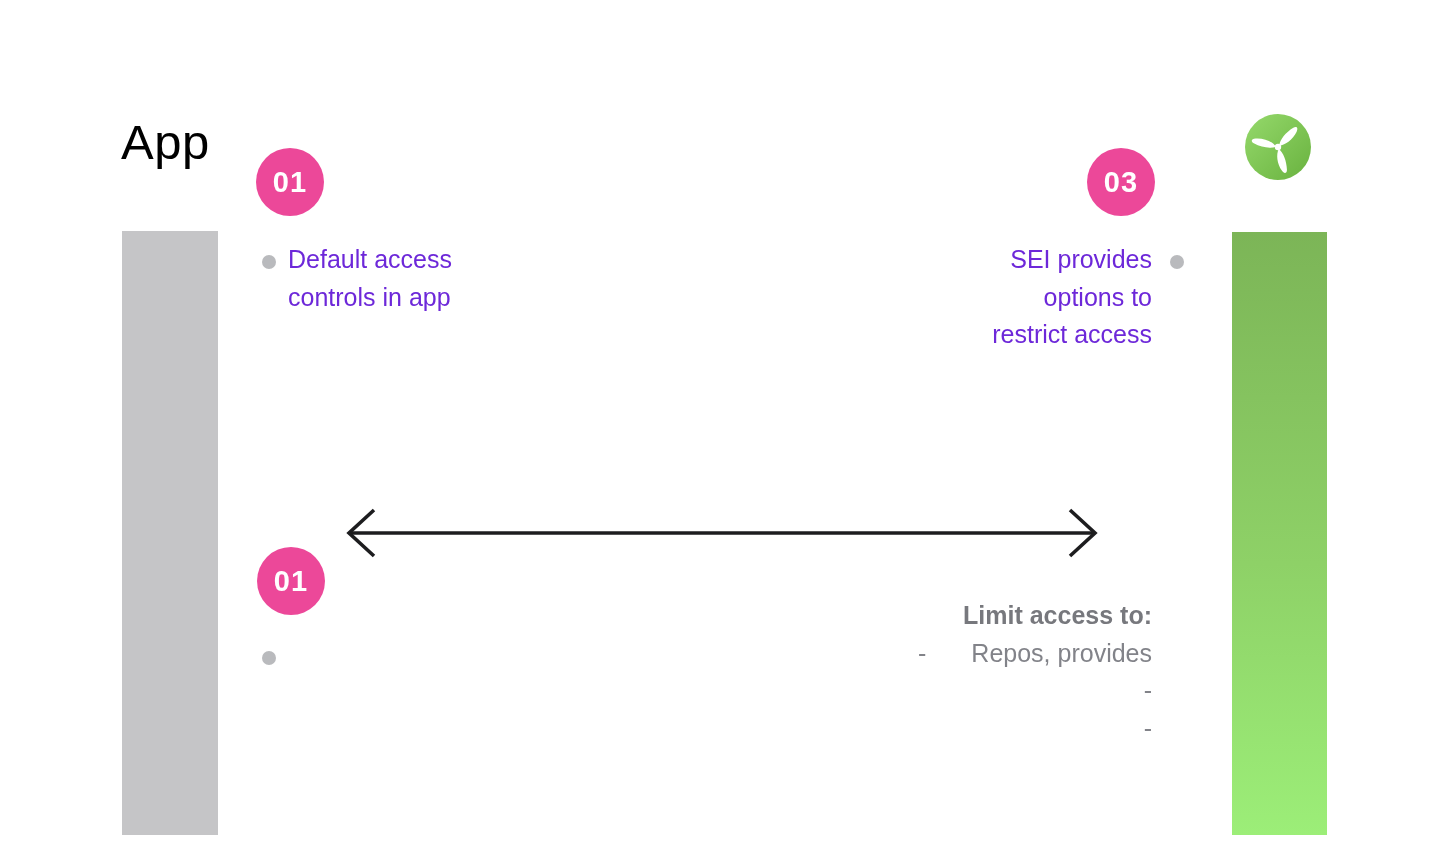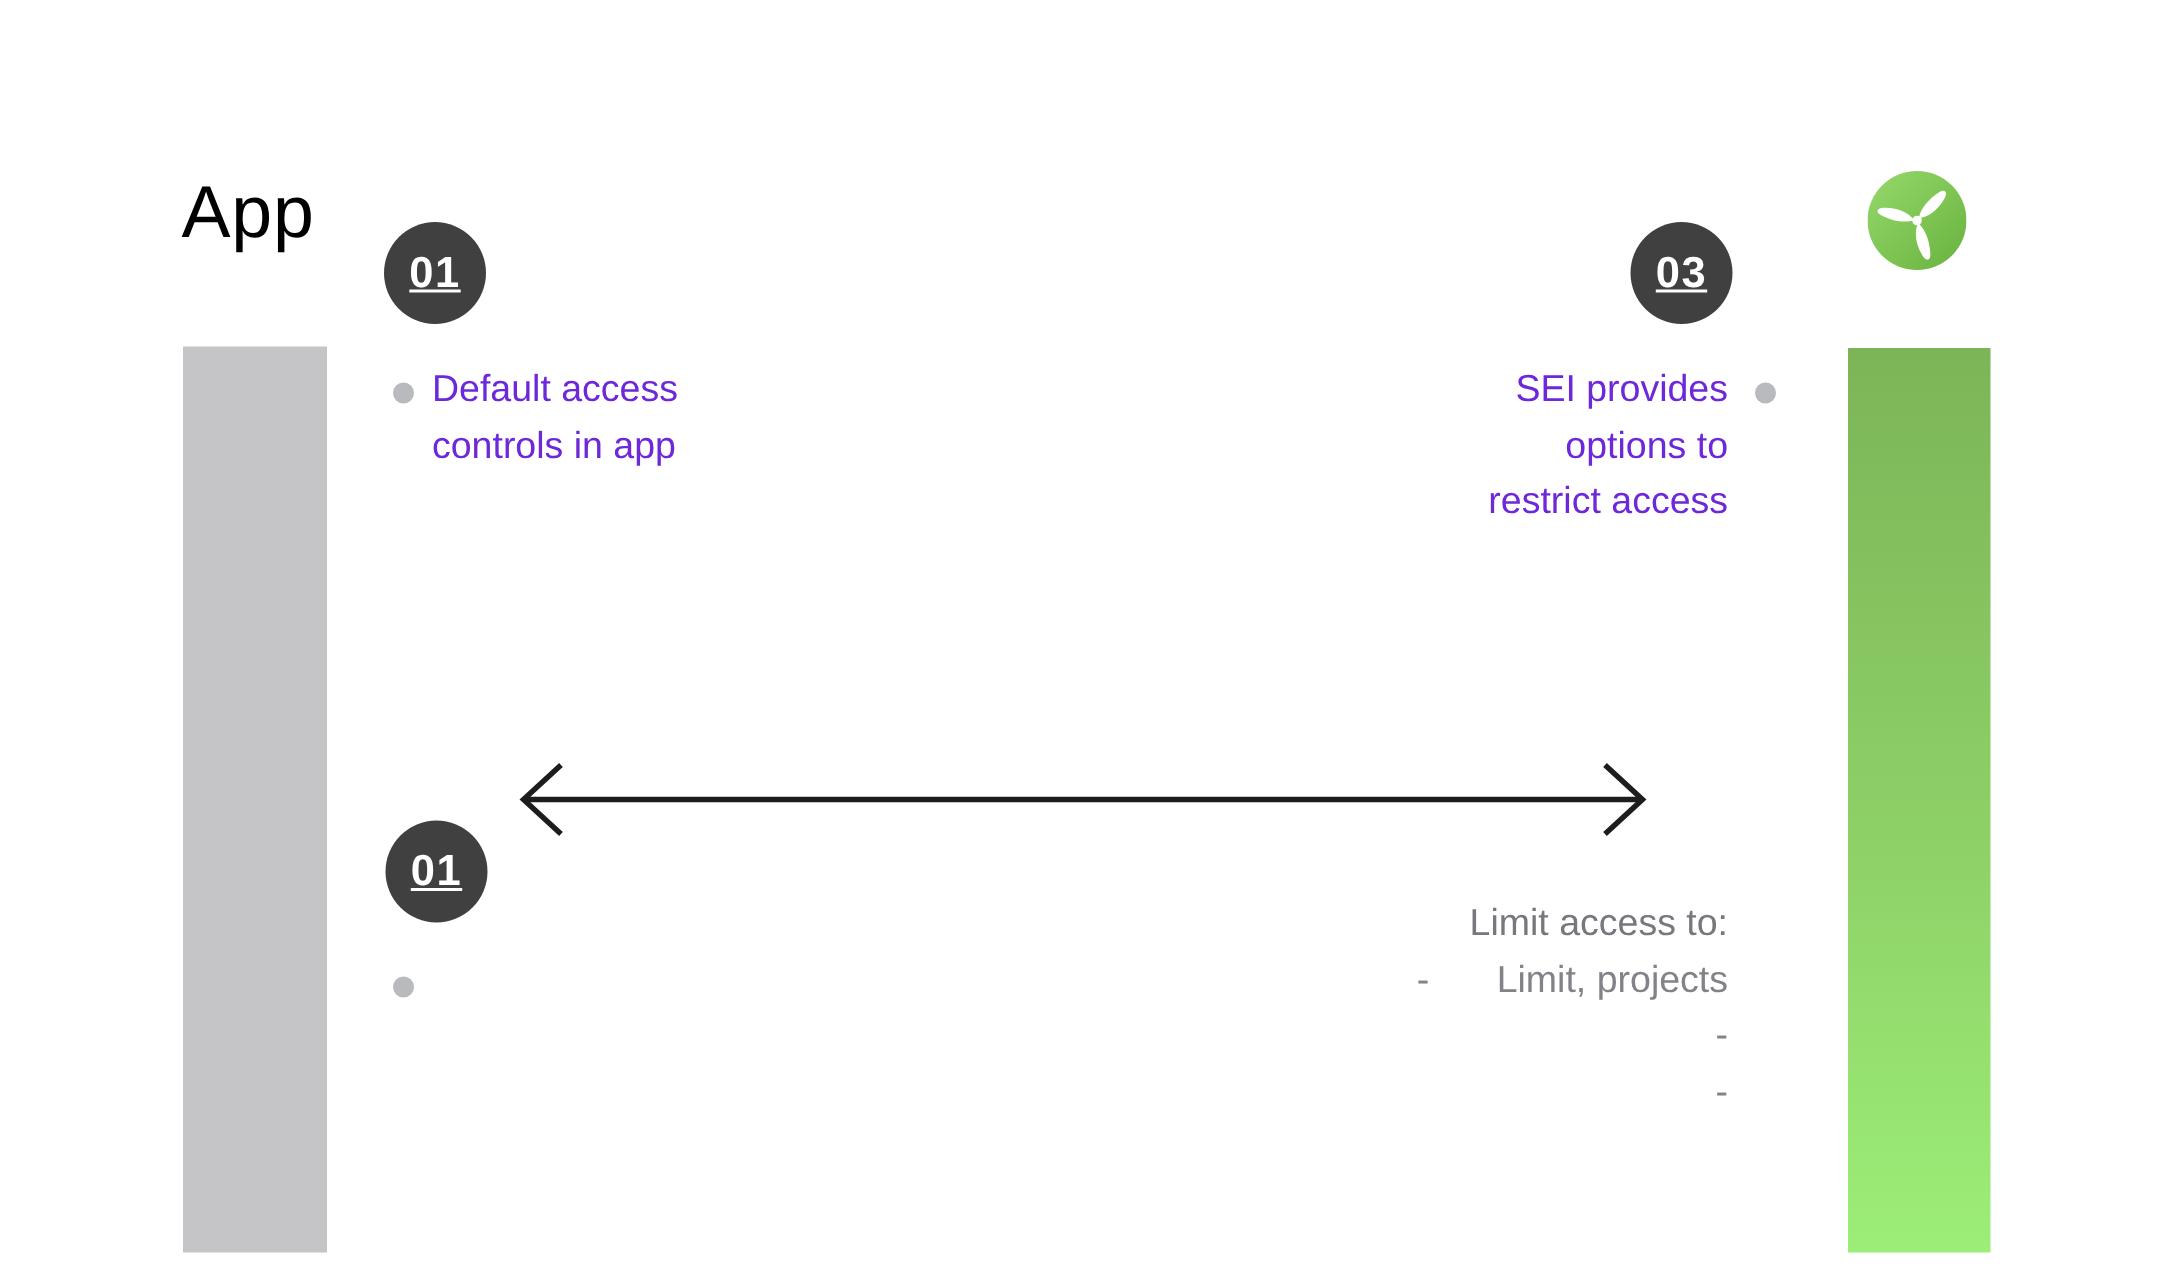--- a/index.html
+++ b/index.html
@@ -39,29 +39,28 @@
     width: 95px;
     height: 603px;
     background: linear-gradient(180deg, #7cb557 0%, #8ed167 55%, #9cee78 100%);
   }
 
   .step-circle {
     position: absolute;
     width: 68px;
     height: 68px;
     border-radius: 50%;
-    background: #404040;
+    background: #ec4899;
     color: #ffffff;
     font-weight: 700;
     font-size: 29px;
     display: flex;
     align-items: center;
     justify-content: center;
     letter-spacing: 1px;
-    text-decoration: underline;
   }
   .circle-01 { left: 256px; top: 148px; }
   .circle-02 { left: 257px; top: 547px; }
   .circle-03 { left: 1087px; top: 148px; }
 
   .bullet {
     position: absolute;
     width: 14px;
     height: 14px;
     border-radius: 50%;
@@ -88,21 +87,21 @@
     top: 503px;
   }
 
   .limit-block {
     position: absolute;
     right: 292px;
     top: 597px;
     text-align: right;
   }
   .limit-title {
-    font-weight: 400;
+    font-weight: 700;
     font-size: 25px;
     line-height: 37.5px;
     color: #77787d;
   }
   .limit-item {
     display: flex;
     justify-content: flex-end;
     gap: 45px;
     font-size: 25px;
     line-height: 37.5px;
@@ -146,21 +145,21 @@
       <line x1="8" y1="30" x2="750" y2="30" stroke="#1d1d1f" stroke-width="3.6"></line>
       <polyline points="31,7 6,30 31,53" fill="none" stroke="#1d1d1f" stroke-width="3.6"></polyline>
       <polyline points="727,7 752,30 727,53" fill="none" stroke="#1d1d1f" stroke-width="3.6"></polyline>
     </svg>
   </div>
 
   <div class="limit-block">
     <div class="limit-title">Limit access to:</div>
     <div class="limit-item">
       <span>-</span>
-      <span>Limit, projects</span>
+      <span>Repos, provides</span>
     </div>
     <div class="limit-item">
       <span>-</span>
     </div>
     <div class="limit-item">
       <span>-</span>
     </div>
   </div>
 
   <div class="logo">

